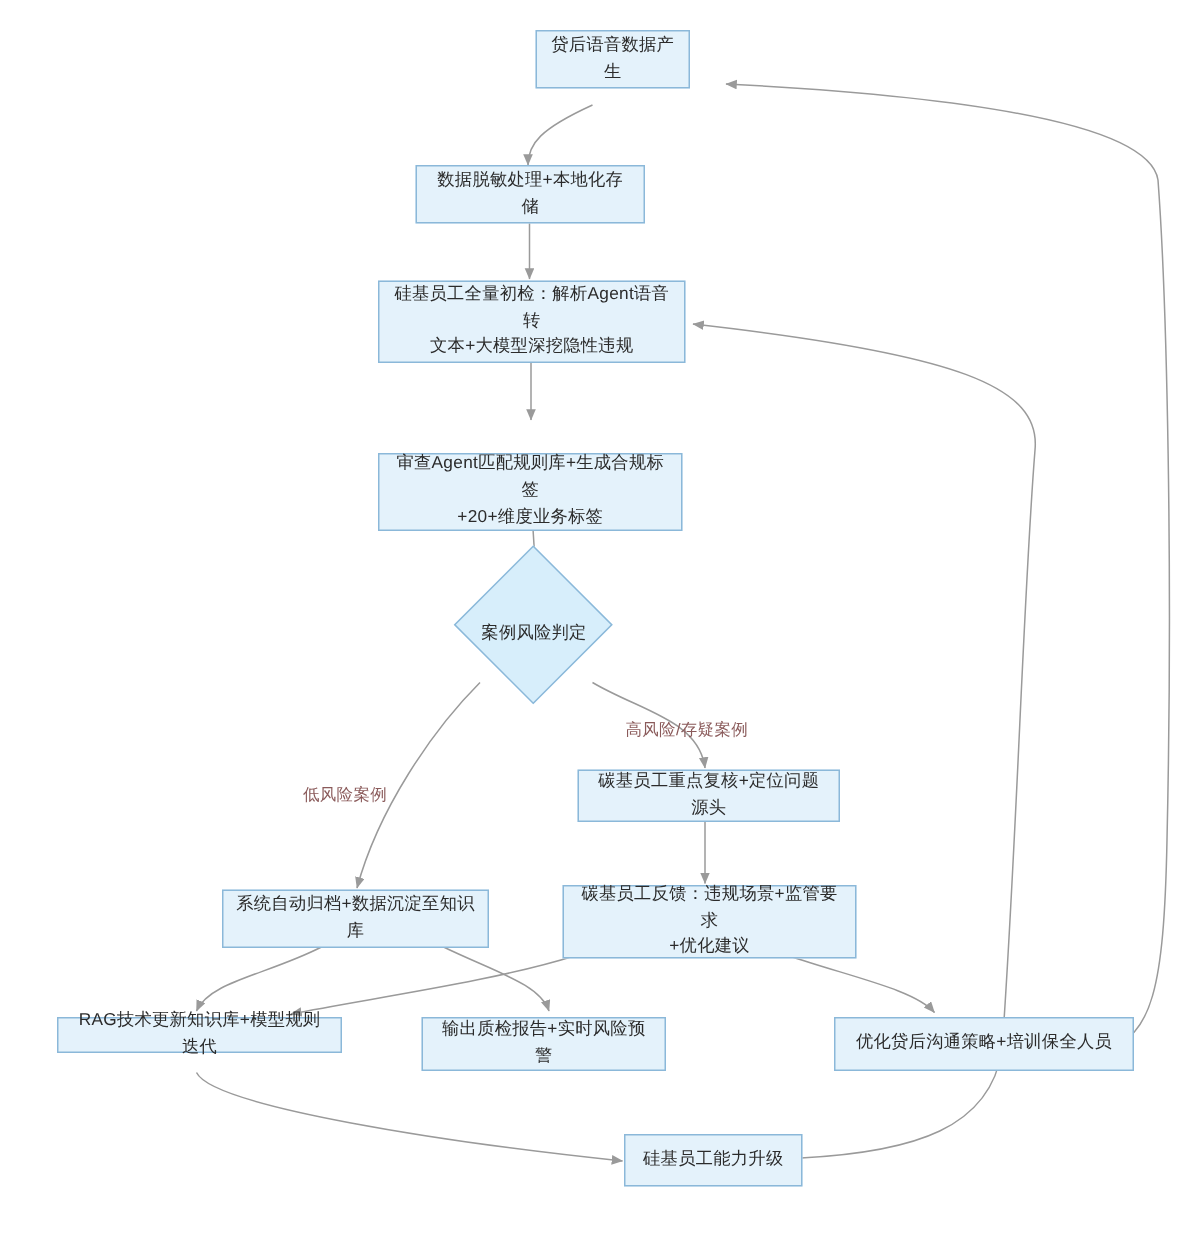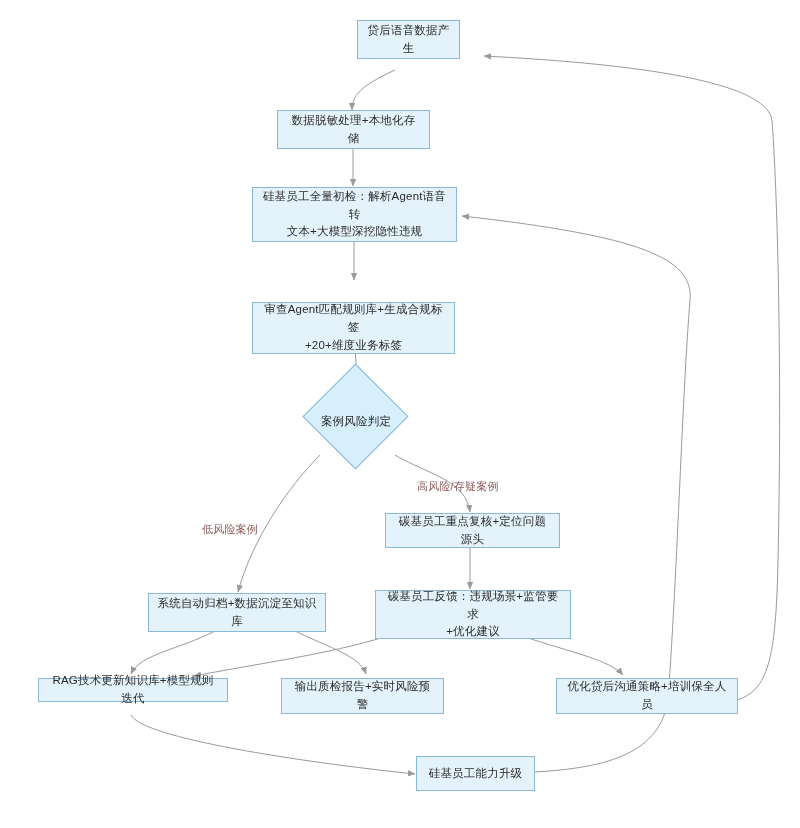--- a/index.html
+++ b/index.html
@@ -142,21 +142,21 @@
   </div>
 
   <div class="node" style="left:38px; top:678px; width:190px; height:24px;">
     <span class="txt">RAG技术更新知识库+模型规则迭代</span>
   </div>
 
   <div class="node" style="left:281px; top:678px; width:163px; height:36px;">
     <span class="txt">输出质检报告+实时风险预警</span>
   </div>
 
-  <div class="node" style="left:556px; top:678px; width:182px; height:36px;">
+  <div class="node" style="left:556px; top:678px; width:200px; height:36px;">
     <span class="txt">优化贷后沟通策略+培训保全人员</span>
   </div>
 
   <div class="node" style="left:416px; top:756px; width:119px; height:35px;">
     <span class="txt">硅基员工能力升级</span>
   </div>
 
   <div class="edge-label" style="left:202px; top:522px;">
     <span>低风险案例</span>
   </div>

